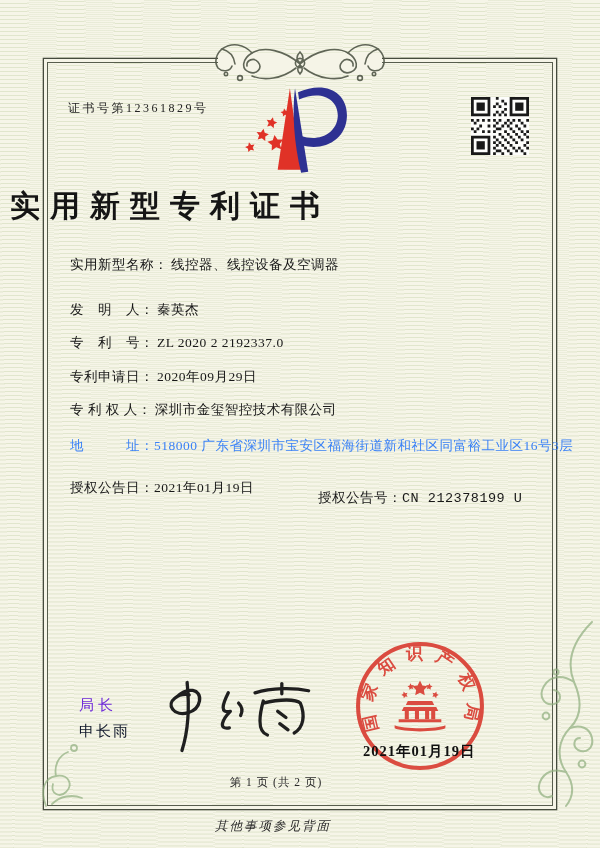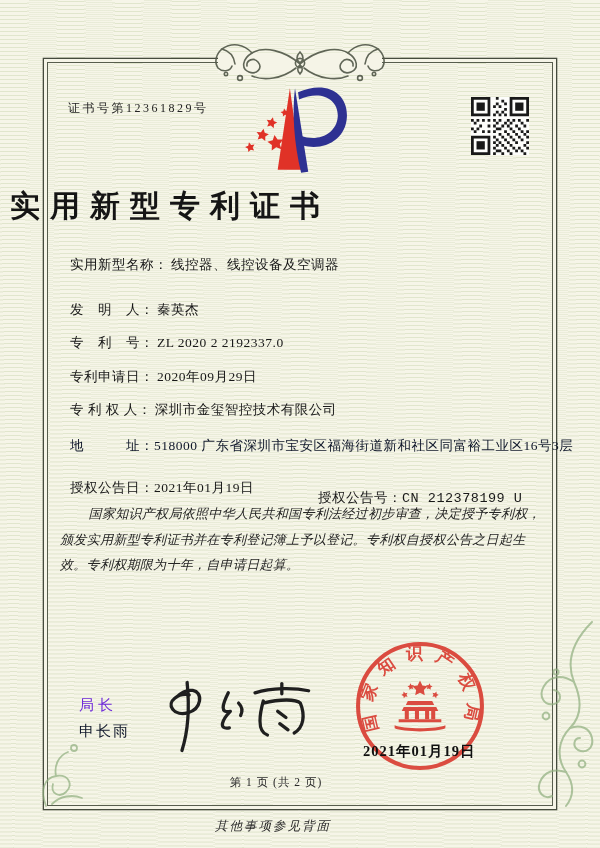--- a/index.html
+++ b/index.html
@@ -21,21 +21,21 @@
     border:1px solid #575d4d;
     box-shadow:0 0 0 3px #f5f4e7, 0 0 0 4.3px #454b3d;
   }
   .abs{position:absolute;}
   .cert-no{left:68px;top:100px;font-size:12px;letter-spacing:2.5px;color:#222;}
   .title{left:0;right:0;top:186px;text-align:left;font-size:30px;font-weight:900;
          letter-spacing:10px;text-indent:10px;color:#151515;}
   .row{left:70px;font-size:13.5px;letter-spacing:.5px;white-space:nowrap;color:#181818;}
   .row .val{margin-left:3px;}
   .row-addr{left:70px;width:478px;font-size:13.5px;letter-spacing:.5px;line-height:21px;
-            padding-left:47px;text-indent:-47px;white-space:normal;color:#0f172a;}
+            padding-left:47px;text-indent:-47px;white-space:normal;color:#3b82f6;}
   .grant2{position:absolute;left:248px;top:10px;white-space:nowrap;font-family:Liberation Mono, monospace;}
   .bodytext{left:60px;top:501px;width:486px;font-size:13px;line-height:25.5px;
             font-style:italic;letter-spacing:.3px;color:#242424;}
   .bodytext p{margin:0;text-indent:2.2em;}
   .signer-title{left:79px;top:696px;font-size:15px;letter-spacing:4px;color:#6d28d9;}
   .signer-name{left:79px;top:722px;font-size:15px;letter-spacing:2px;color:#0f172a;}
   .seal-date{left:363px;top:742px;font-size:14.5px;font-weight:600;letter-spacing:1px;color:#101010;z-index:5;}
   .page-info{left:276px;top:775px;transform:translateX(-50%);font-size:11.5px;letter-spacing:1px;color:#2a2a2a;}
   .back-note{left:273px;top:818px;transform:translateX(-50%);font-size:12.5px;font-style:italic;
              letter-spacing:2px;color:#2a2a2a;}
@@ -137,21 +137,20 @@
   <span class="lab">地　　　址：</span><span>518000 广东省深圳市宝安区福海街道新和社区同富裕工业区16号3层</span>
 </div>
 <div class="abs row" style="top:479px;">
   <span>授权公告日：</span><span>2021年01月19日</span>
   <span class="grant2">
     <span>授权公告号：</span><span>CN 212378199 U</span>
   </span>
 </div>
 
 <div class="abs bodytext">
-  <p>国家知识产权局依照中华人民共和国专利法经过初步审查，决定授予专利权，颁发实用新型专利证书并在专利登记簿上予以登记。专利权自授权公告之日起生效。专利权期限为十年，自申请日起算。</p>
 </div>
 
 <div class="abs signer-title">局长</div>
 <div class="abs signer-name">申长雨</div>
 
 <svg class="abs" style="left:148px;top:678px;" width="175" height="78" viewBox="0 0 170 75">
   <g fill="none" stroke="#1f1f1f" stroke-width="3.2" stroke-linecap="round" stroke-linejoin="round">
     <path d="M28,18 C38,8 52,10 50,22 C48,34 30,38 24,30 C18,22 30,14 40,16"></path>
     <path d="M38,4 C40,24 40,48 33,70"></path>
     <path d="M78,14 C72,26 70,34 80,32 C72,40 68,50 79,48"></path>

